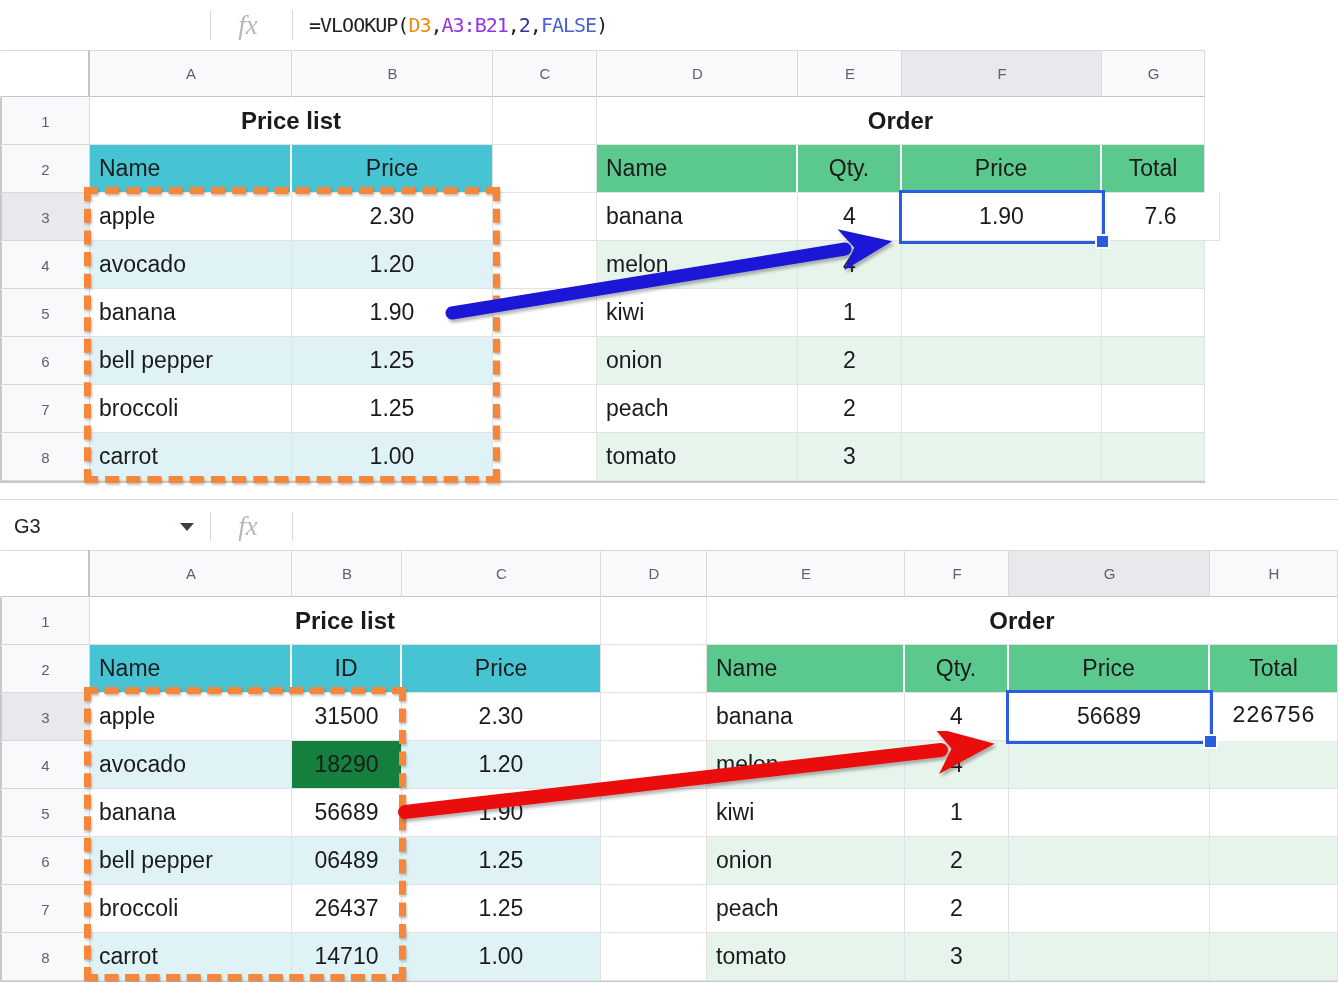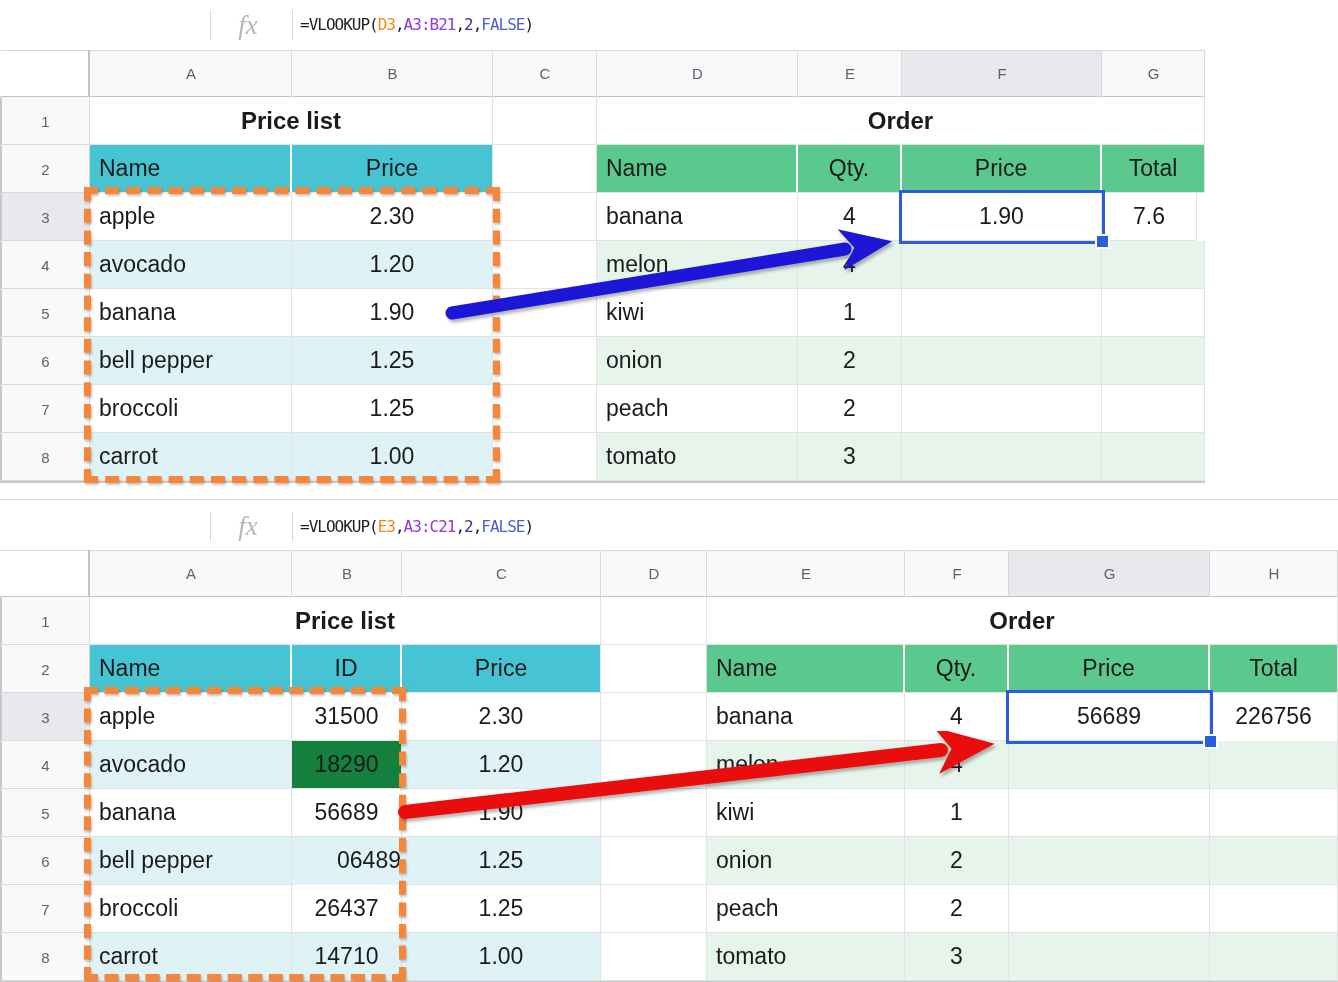--- a/index.html
+++ b/index.html
@@ -7,22 +7,22 @@
        font-family:"Liberation Sans",sans-serif;}
   .abs{position:absolute;box-sizing:border-box}
   
   .fbar{position:absolute;left:0;width:1338px;background:#fff}
   .namebox-text{position:absolute;left:14px;top:0;font-size:20px;color:#202124}
   .chev{position:absolute;left:180px;width:0;height:0;border-left:7px solid transparent;
         border-right:7px solid transparent;border-top:8px solid #3c4043}
   .vsep{position:absolute;width:1px;background:#d9d9d9}
   .fx{position:absolute;left:226px;width:44px;text-align:center;
       font-family:"Liberation Serif",serif;font-style:italic;color:#b4b8bb;font-size:27px}
-  .formula{position:absolute;left:300px;font-family:"DejaVu Sans Mono",monospace;
-           font-size:16px;letter-spacing:-1px;white-space:nowrap}
+  .formula{position:absolute;left:309px;font-family:"DejaVu Sans Mono",monospace;
+           font-size:20px;letter-spacing:-1px;white-space:nowrap}
   .tk-plain{color:#202124}.tk-ref{color:var(--f-ref)}.tk-range{color:var(--f-range)}
   .tk-num{color:var(--f-num)}.tk-bool{color:var(--f-bool)}
   
   .c{position:absolute;box-sizing:border-box;border-right:1px solid #e2e2e2;
      border-bottom:1px solid #e2e2e2;font-size:23px;color:#1b1b1b;
      overflow:hidden;white-space:nowrap;background:#fff}
   .c.left{padding-left:9px;text-align:left}
   .c.center{text-align:center}
   .title{font-weight:700;font-size:24px;text-align:center}
   .hdrcell{position:absolute;box-sizing:border-box;background:#f8f9fa;color:#5f6368;
@@ -78,21 +78,21 @@
       <div class="c left" style="left: 597px; top: 145px; width: 201px; height: 48px; line-height: 47px; background: rgb(91, 201, 141); border-right: 2px solid rgb(255, 255, 255);">Name</div>
       <div class="c center" style="left: 798px; top: 145px; width: 104px; height: 48px; line-height: 47px; background: rgb(91, 201, 141); border-right: 2px solid rgb(255, 255, 255);">Qty.</div>
       <div class="c center" style="left: 902px; top: 145px; width: 200px; height: 48px; line-height: 47px; background: rgb(91, 201, 141); border-right: 2px solid rgb(255, 255, 255);">Price</div>
       <div class="c center" style="left: 1102px; top: 145px; width: 103px; height: 48px; line-height: 47px; background: rgb(91, 201, 141); border-right: 1px solid rgb(226, 226, 226);">Total</div>
       <div class="c left" style="left: 90px; top: 193px; width: 202px; height: 48px; line-height: 47px; background: rgb(255, 255, 255);">apple</div>
       <div class="c center" style="left: 292px; top: 193px; width: 201px; height: 48px; line-height: 47px; background: rgb(255, 255, 255);">2.30</div>
       <div class="c" style="left: 493px; top: 193px; width: 104px; height: 48px; line-height: 47px;"></div>
       <div class="c left" style="left: 597px; top: 193px; width: 201px; height: 48px; line-height: 47px; background: rgb(255, 255, 255);">banana</div>
       <div class="c center" style="left: 798px; top: 193px; width: 104px; height: 48px; line-height: 47px; background: rgb(255, 255, 255);">4</div>
       <div class="c center" style="left: 902px; top: 193px; width: 200px; height: 48px; line-height: 47px; background: rgb(255, 255, 255);">1.90</div>
-      <div class="c center" style="left: 1102px; top: 193px; width: 95px; height: 48px; line-height: 47px; background: rgb(255, 255, 255);">7.6</div>
+      <div class="c center" style="left: 1102px; top: 193px; width: 118px; height: 48px; line-height: 47px; background: rgb(255, 255, 255);">7.6</div>
       <div class="c left" style="left: 90px; top: 241px; width: 202px; height: 48px; line-height: 47px; background: rgb(223, 243, 247);">avocado</div>
       <div class="c center" style="left: 292px; top: 241px; width: 201px; height: 48px; line-height: 47px; background: rgb(223, 243, 247);">1.20</div>
       <div class="c" style="left: 493px; top: 241px; width: 104px; height: 48px; line-height: 47px;"></div>
       <div class="c left" style="left: 597px; top: 241px; width: 201px; height: 48px; line-height: 47px; background: rgb(231, 244, 236);">melon</div>
       <div class="c center" style="left: 798px; top: 241px; width: 104px; height: 48px; line-height: 47px; background: rgb(231, 244, 236);">4</div>
       <div class="c center" style="left: 902px; top: 241px; width: 200px; height: 48px; line-height: 47px; background: rgb(231, 244, 236);"></div>
       <div class="c center" style="left: 1102px; top: 241px; width: 103px; height: 48px; line-height: 47px; background: rgb(231, 244, 236);"></div>
       <div class="c left" style="left: 90px; top: 289px; width: 202px; height: 48px; line-height: 47px; background: rgb(255, 255, 255);">banana</div>
       <div class="c center" style="left: 292px; top: 289px; width: 201px; height: 48px; line-height: 47px; background: rgb(255, 255, 255);">1.90</div>
       <div class="c" style="left: 493px; top: 289px; width: 104px; height: 48px; line-height: 47px;"></div>
@@ -126,24 +126,27 @@
       <div class="selbox" style="left: 899px; top: 190px; width: 206px; height: 54px; line-height: 53px;">
         <div class="handle"></div>
       </div>
     </div>
 </section>
 
 <div class="hline" style="top:499px"></div>
 
 <section>
   <div class="fbar" style="top:503px;height:47px">
+    <div class="abs" style="left:0;top:0;width:210px;height:47px">
+      <span class="namebox-text" style="line-height:47px">G3</span>
+      <span class="chev" style="top:20px"></span>
+    </div>
     <div class="vsep" style="left:210px;top:9px;height:29px"></div>
     <span class="fx" style="line-height:47px">fx</span>
     <div class="vsep" style="left:292px;top:9px;height:29px"></div>
-    <div class="formula" id="formula1" style="line-height:47px"><span class="tk-plain">=VLOOKUP(</span><span class="tk-ref">E3</span><span class="tk-plain">,</span><span class="tk-range">A3:C21</span><span class="tk-plain">,</span><span class="tk-num">2</span><span class="tk-plain">,</span><span class="tk-bool">FALSE</span><span class="tk-plain">)</span></div>
   </div>
   <div id="grid1">
       <div class="hdrcell colhdr" style="left: 0px; top: 550px; width: 90px; height: 47px; line-height: 46px; background: rgb(255, 255, 255); border-right: none;"></div>
       <div class="cornerbar" style="left: 88px; top: 550px; width: 16px; height: 58px; line-height: 57px;"></div>
       <div class="hdrcell colhdr" style="left: 90px; top: 550px; width: 202px; height: 47px; line-height: 46px;">A</div>
       <div class="hdrcell colhdr" style="left: 292px; top: 550px; width: 110px; height: 47px; line-height: 46px;">B</div>
       <div class="hdrcell colhdr" style="left: 402px; top: 550px; width: 199px; height: 47px; line-height: 46px;">C</div>
       <div class="hdrcell colhdr" style="left: 601px; top: 550px; width: 106px; height: 47px; line-height: 46px;">D</div>
       <div class="hdrcell colhdr" style="left: 707px; top: 550px; width: 198px; height: 47px; line-height: 46px;">E</div>
       <div class="hdrcell colhdr" style="left: 905px; top: 550px; width: 104px; height: 47px; line-height: 46px;">F</div>
@@ -168,39 +171,39 @@
       <div class="c center" style="left: 905px; top: 645px; width: 104px; height: 48px; line-height: 47px; background: rgb(91, 201, 141); border-right: 2px solid rgb(255, 255, 255);">Qty.</div>
       <div class="c center" style="left: 1009px; top: 645px; width: 201px; height: 48px; line-height: 47px; background: rgb(91, 201, 141); border-right: 2px solid rgb(255, 255, 255);">Price</div>
       <div class="c center" style="left: 1210px; top: 645px; width: 128px; height: 48px; line-height: 47px; background: rgb(91, 201, 141); border-right: 1px solid rgb(226, 226, 226);">Total</div>
       <div class="c left" style="left: 90px; top: 693px; width: 202px; height: 48px; line-height: 47px; background: rgb(255, 255, 255);">apple</div>
       <div class="c center" style="left: 292px; top: 693px; width: 110px; height: 48px; line-height: 47px; background: rgb(255, 255, 255);">31500</div>
       <div class="c center" style="left: 402px; top: 693px; width: 199px; height: 48px; line-height: 47px; background: rgb(255, 255, 255);">2.30</div>
       <div class="c" style="left: 601px; top: 693px; width: 106px; height: 48px; line-height: 47px;"></div>
       <div class="c left" style="left: 707px; top: 693px; width: 198px; height: 48px; line-height: 47px; background: rgb(255, 255, 255);">banana</div>
       <div class="c center" style="left: 905px; top: 693px; width: 104px; height: 48px; line-height: 47px; background: rgb(255, 255, 255);">4</div>
       <div class="c center" style="left: 1009px; top: 693px; width: 201px; height: 48px; line-height: 47px; background: rgb(255, 255, 255);">56689</div>
-      <div class="c center" style="left: 1210px; top: 693px; width: 128px; height: 52px; line-height: 47px; background: rgb(255, 255, 255);">226756</div>
+      <div class="c center" style="left: 1210px; top: 693px; width: 128px; height: 52px; line-height: 47px; background: rgb(255, 255, 255); font-family: Liberation Mono, monospace;">226756</div>
       <div class="c left" style="left: 90px; top: 741px; width: 202px; height: 48px; line-height: 47px; background: rgb(223, 243, 247);">avocado</div>
       <div class="c center" style="left: 292px; top: 741px; width: 110px; height: 48px; line-height: 47px; background: #15803d;">18290</div>
       <div class="c center" style="left: 402px; top: 741px; width: 199px; height: 48px; line-height: 47px; background: rgb(223, 243, 247);">1.20</div>
       <div class="c" style="left: 601px; top: 741px; width: 106px; height: 48px; line-height: 47px;"></div>
       <div class="c left" style="left: 707px; top: 741px; width: 198px; height: 48px; line-height: 47px; background: rgb(231, 244, 236);">melon</div>
       <div class="c center" style="left: 905px; top: 741px; width: 104px; height: 48px; line-height: 47px; background: rgb(231, 244, 236);">4</div>
       <div class="c center" style="left: 1009px; top: 741px; width: 201px; height: 48px; line-height: 47px; background: rgb(231, 244, 236);"></div>
       <div class="c center" style="left: 1210px; top: 741px; width: 128px; height: 48px; line-height: 47px; background: rgb(231, 244, 236);"></div>
       <div class="c left" style="left: 90px; top: 789px; width: 202px; height: 48px; line-height: 47px; background: rgb(255, 255, 255);">banana</div>
       <div class="c center" style="left: 292px; top: 789px; width: 110px; height: 48px; line-height: 47px; background: rgb(255, 255, 255);">56689</div>
       <div class="c center" style="left: 402px; top: 789px; width: 199px; height: 48px; line-height: 47px; background: rgb(255, 255, 255);">1.90</div>
       <div class="c" style="left: 601px; top: 789px; width: 106px; height: 48px; line-height: 47px;"></div>
       <div class="c left" style="left: 707px; top: 789px; width: 198px; height: 48px; line-height: 47px; background: rgb(255, 255, 255);">kiwi</div>
       <div class="c center" style="left: 905px; top: 789px; width: 104px; height: 48px; line-height: 47px; background: rgb(255, 255, 255);">1</div>
       <div class="c center" style="left: 1009px; top: 789px; width: 201px; height: 48px; line-height: 47px; background: rgb(255, 255, 255);"></div>
       <div class="c center" style="left: 1210px; top: 789px; width: 128px; height: 48px; line-height: 47px; background: rgb(255, 255, 255);"></div>
       <div class="c left" style="left: 90px; top: 837px; width: 202px; height: 48px; line-height: 47px; background: rgb(223, 243, 247);">bell pepper</div>
-      <div class="c center" style="left: 292px; top: 837px; width: 110px; height: 64px; line-height: 47px; background: rgb(223, 243, 247); text-align: right;">06489</div>
+      <div class="c center" style="left: 292px; top: 837px; width: 110px; height: 64px; line-height: 47px; background: rgb(223, 243, 247);">06489</div>
       <div class="c center" style="left: 402px; top: 837px; width: 199px; height: 48px; line-height: 47px; background: rgb(223, 243, 247);">1.25</div>
       <div class="c" style="left: 601px; top: 837px; width: 106px; height: 48px; line-height: 47px;"></div>
       <div class="c left" style="left: 707px; top: 837px; width: 198px; height: 48px; line-height: 47px; background: rgb(231, 244, 236);">onion</div>
       <div class="c center" style="left: 905px; top: 837px; width: 104px; height: 48px; line-height: 47px; background: rgb(231, 244, 236);">2</div>
       <div class="c center" style="left: 1009px; top: 837px; width: 201px; height: 48px; line-height: 47px; background: rgb(231, 244, 236);"></div>
       <div class="c center" style="left: 1210px; top: 837px; width: 128px; height: 48px; line-height: 47px; background: rgb(231, 244, 236);"></div>
       <div class="c left" style="left: 90px; top: 885px; width: 202px; height: 48px; line-height: 47px; background: rgb(255, 255, 255);">broccoli</div>
       <div class="c center" style="left: 292px; top: 885px; width: 110px; height: 48px; line-height: 47px; background: rgb(255, 255, 255);">26437</div>
       <div class="c center" style="left: 402px; top: 885px; width: 199px; height: 48px; line-height: 47px; background: rgb(255, 255, 255);">1.25</div>
       <div class="c" style="left: 601px; top: 885px; width: 106px; height: 48px; line-height: 47px;"></div>

